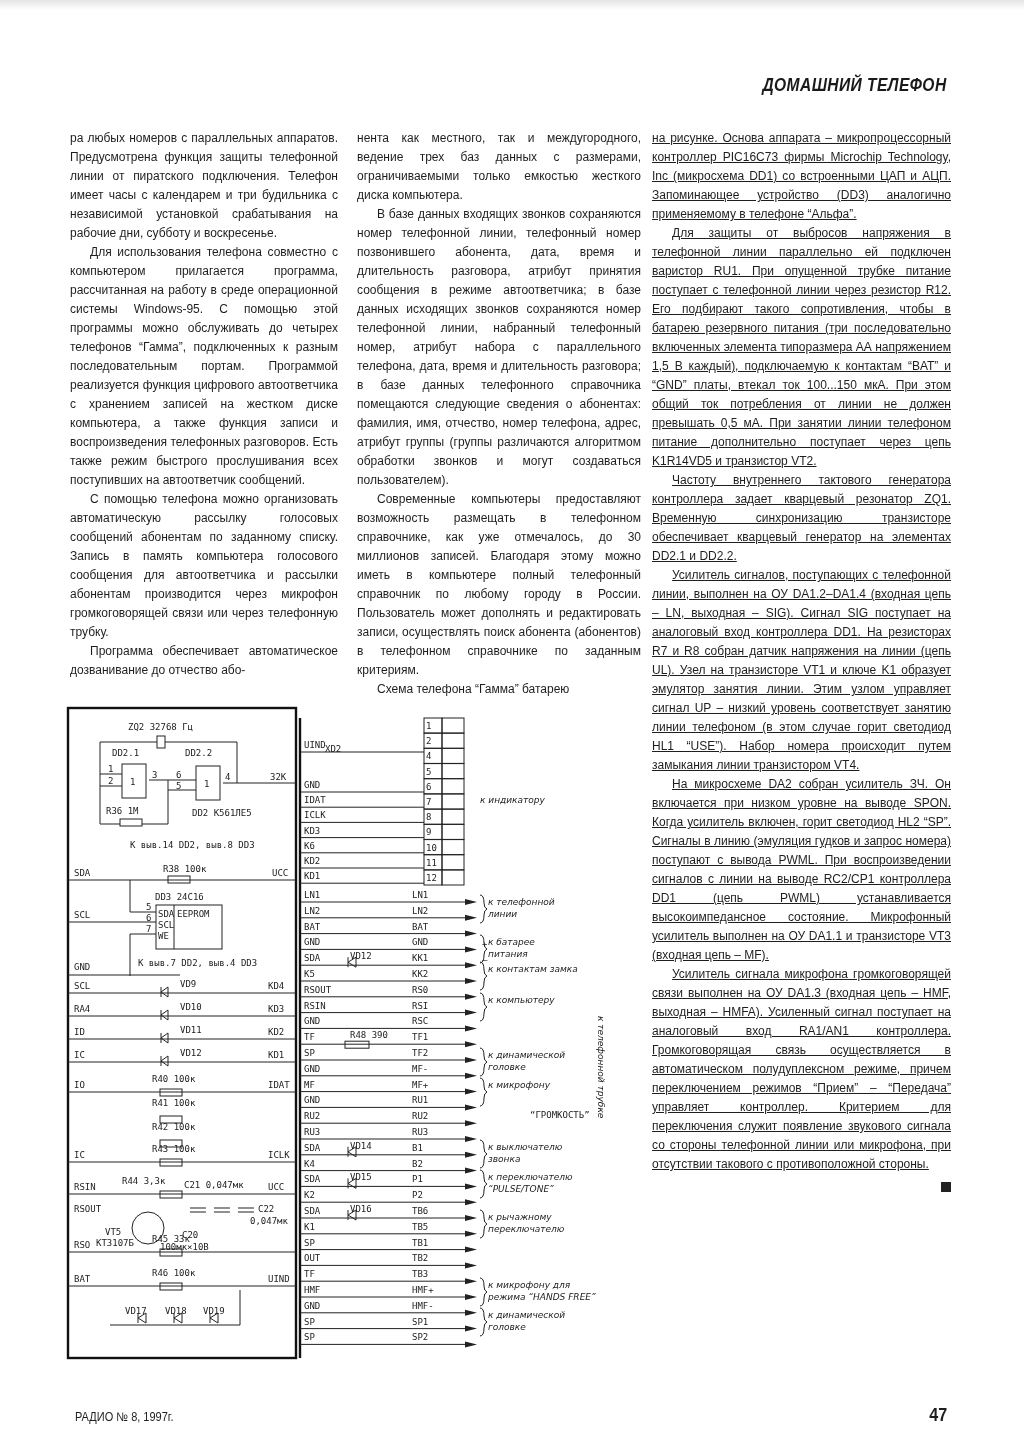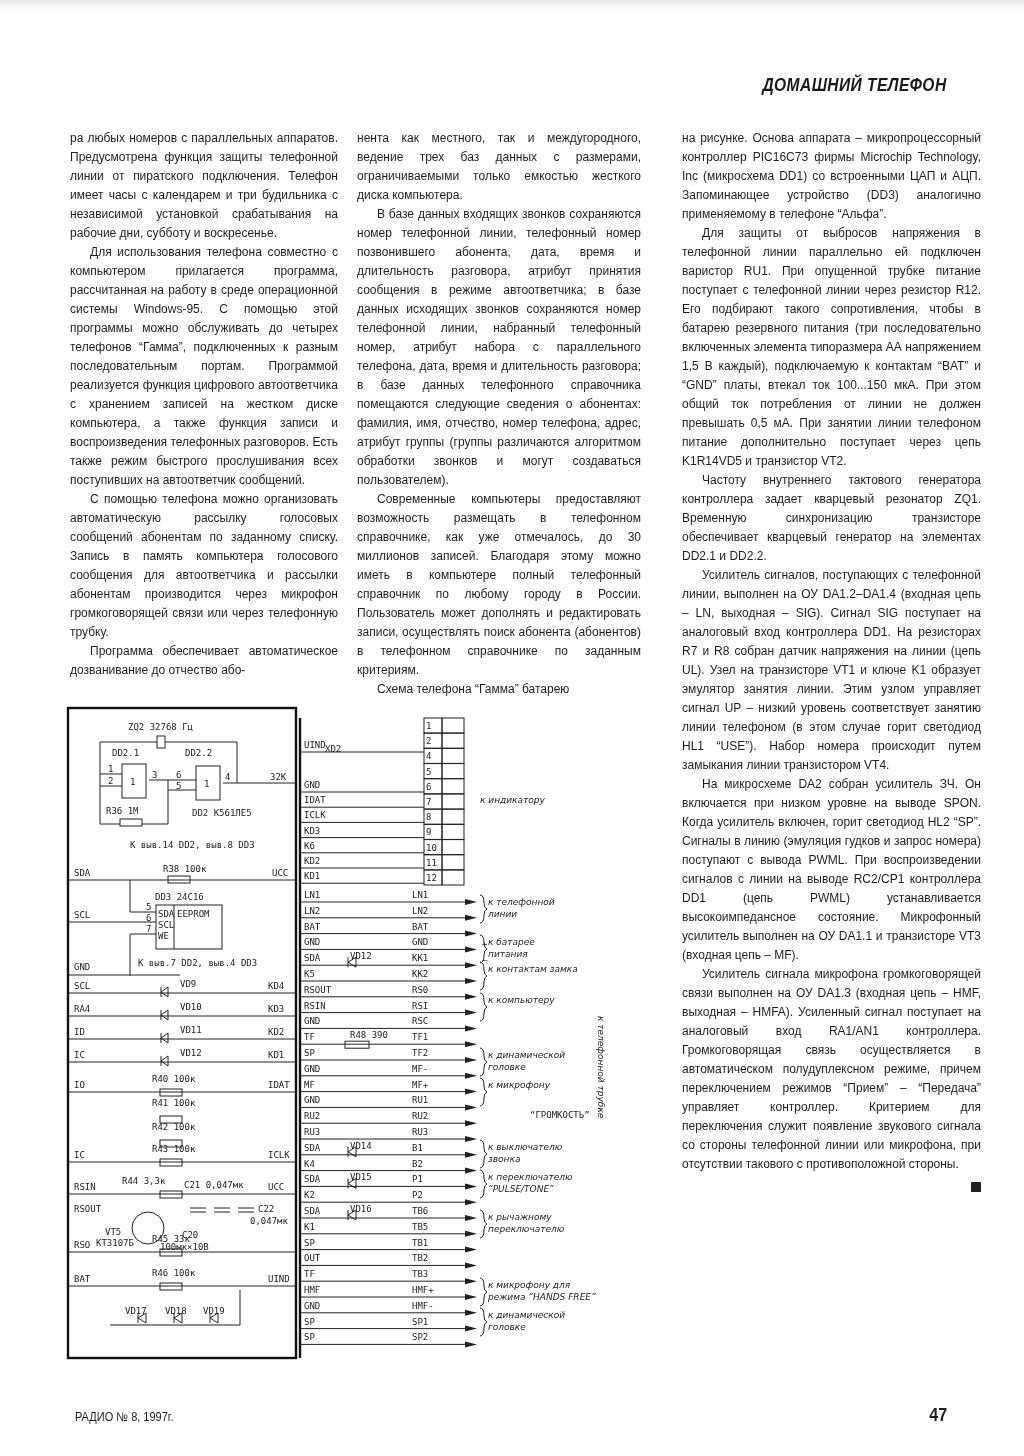--- a/index.html
+++ b/index.html
@@ -4,21 +4,21 @@
 <style>
   html,body{margin:0;padding:0;background:#fff;}
   body{width:1024px;height:1456px;position:relative;overflow:hidden;font-family:"Liberation Sans",sans-serif;color:#1e1e1e;}
   .topbar{position:absolute;left:0;top:0;width:1024px;height:10px;background:linear-gradient(#e4e4e4,#fff);}
   .section-title{position:absolute;right:77px;top:74px;font-family:"Liberation Sans",sans-serif;font-weight:bold;font-style:italic;font-size:19px;letter-spacing:0.5px;transform:scaleX(0.82);transform-origin:right center;color:#1a1a1a;}
   .col{position:absolute;font-size:12px;line-height:19px;text-align:justify;}
   .col p{margin:0;text-indent:0;}
   .col p.ind{text-indent:20px;}
   #c1{left:70px;top:129px;width:268px;}
   #c2{left:357px;top:129px;width:284px;}
-  #c3{left:682px;top:129px;width:299px;}
+  #c3{left:652px;top:129px;width:299px;text-decoration:underline;}
   .end-mark{display:block;width:10px;height:10px;background:#222;margin:8px 0 0 auto;}
   .footer-left{position:absolute;left:75px;top:1410px;font-size:12.5px;transform:scaleX(0.88);transform-origin:left center;}
   .page-num{position:absolute;right:77px;top:1404px;font-size:19px;font-weight:bold;transform:scaleX(0.85);transform-origin:right center;}
   #schematic{position:absolute;left:60px;top:700px;width:580px;height:660px;}
   #schematic text{font-family:"DejaVu Sans Mono",monospace;font-size:9px;fill:#222;}
   #schematic .hand{font-family:"DejaVu Sans",sans-serif;font-style:italic;font-size:9px;}
   .ln{stroke:#222;stroke-width:1;fill:none;}
   .thick{stroke:#111;stroke-width:2.4;fill:none;}
 </style>
 </head>

